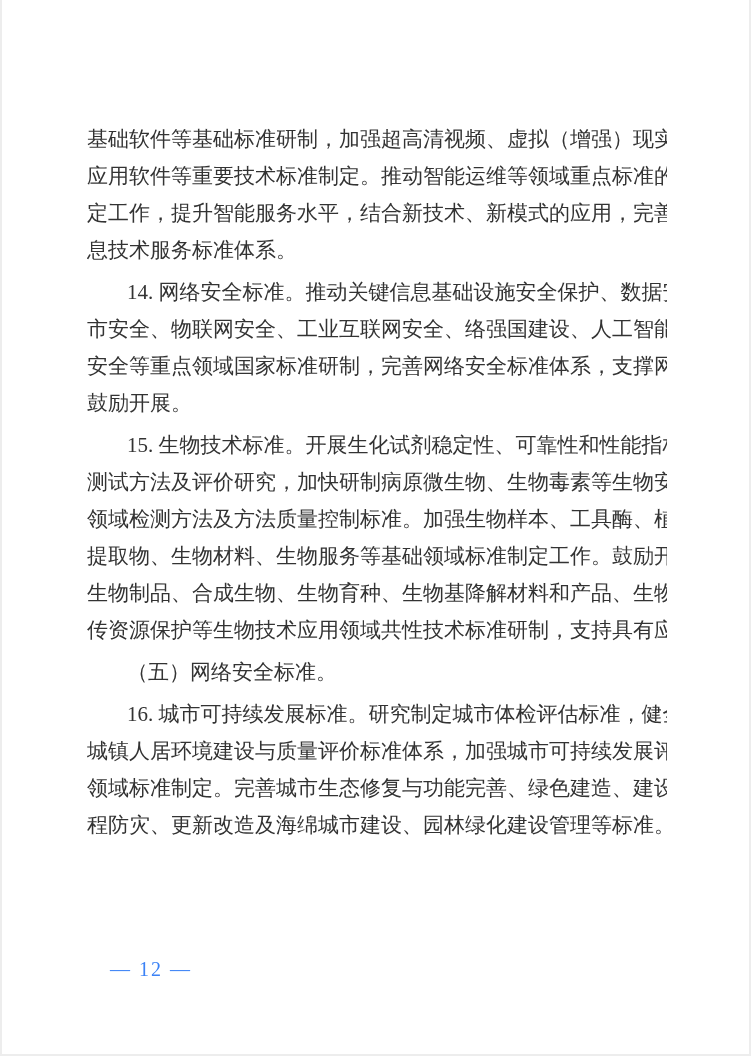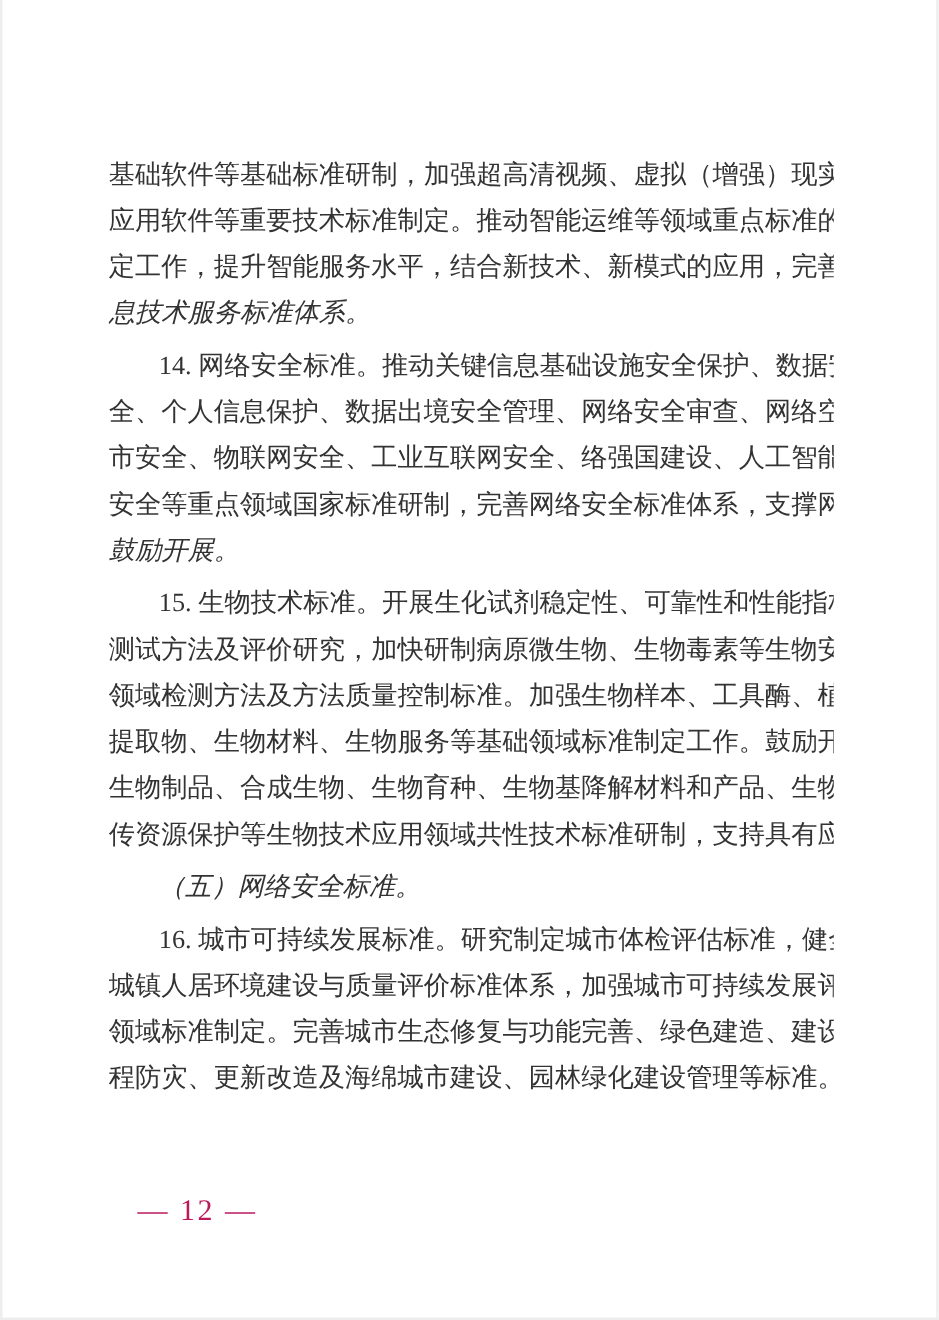--- a/index.html
+++ b/index.html
@@ -31,48 +31,46 @@
     color: #333333;
     text-align: justify;
     text-align-last: justify;
     overflow: hidden;
     white-space: nowrap;
   }
   .line--indent { padding-left: 40px; }
   .line--end {
     text-align: center;
     text-align-last: left;
-    font-style: italic;
   }
   .page-footer {
     position: absolute;
     top: 955px;
     left: 108px;
-    font-size: 24px;
+    font-size: 20px;
     line-height: 28px;
-    color: #be185d;
+    color: #3b82f6;
     letter-spacing: 2px;
   }
 </style>
 </head>
 <body>
 
 <div class="page">
   <div class="text-block">
 
     <div class="para">
       <div class="line">基础软件等基础标准研制，加强超高清视频、虚拟（增强）现实、</div>
       <div class="line">应用软件等重要技术标准制定。推动智能运维等领域重点标准的制</div>
       <div class="line">定工作，提升智能服务水平，结合新技术、新模式的应用，完善信</div>
       <div class="line line--end">息技术服务标准体系。</div>
     </div>
 
     <div class="para">
       <div class="line line--indent">14. 网络安全标准。推动关键信息基础设施安全保护、数据安</div>
-      <div class="line">全、个人信息保护、数据出境安全管理、网络安全审查、网络空</div>
       <div class="line">市安全、物联网安全、工业互联网安全、络强国建设、人工智能</div>
       <div class="line">安全等重点领域国家标准研制，完善网络安全标准体系，支撑网</div>
       <div class="line line--end">鼓励开展。</div>
     </div>
 
     <div class="para">
       <div class="line line--indent">15. 生物技术标准。开展生化试剂稳定性、可靠性和性能指标</div>
       <div class="line">测试方法及评价研究，加快研制病原微生物、生物毒素等生物安全</div>
       <div class="line">领域检测方法及方法质量控制标准。加强生物样本、工具酶、植物</div>
       <div class="line">提取物、生物材料、生物服务等基础领域标准制定工作。鼓励开展</div>

